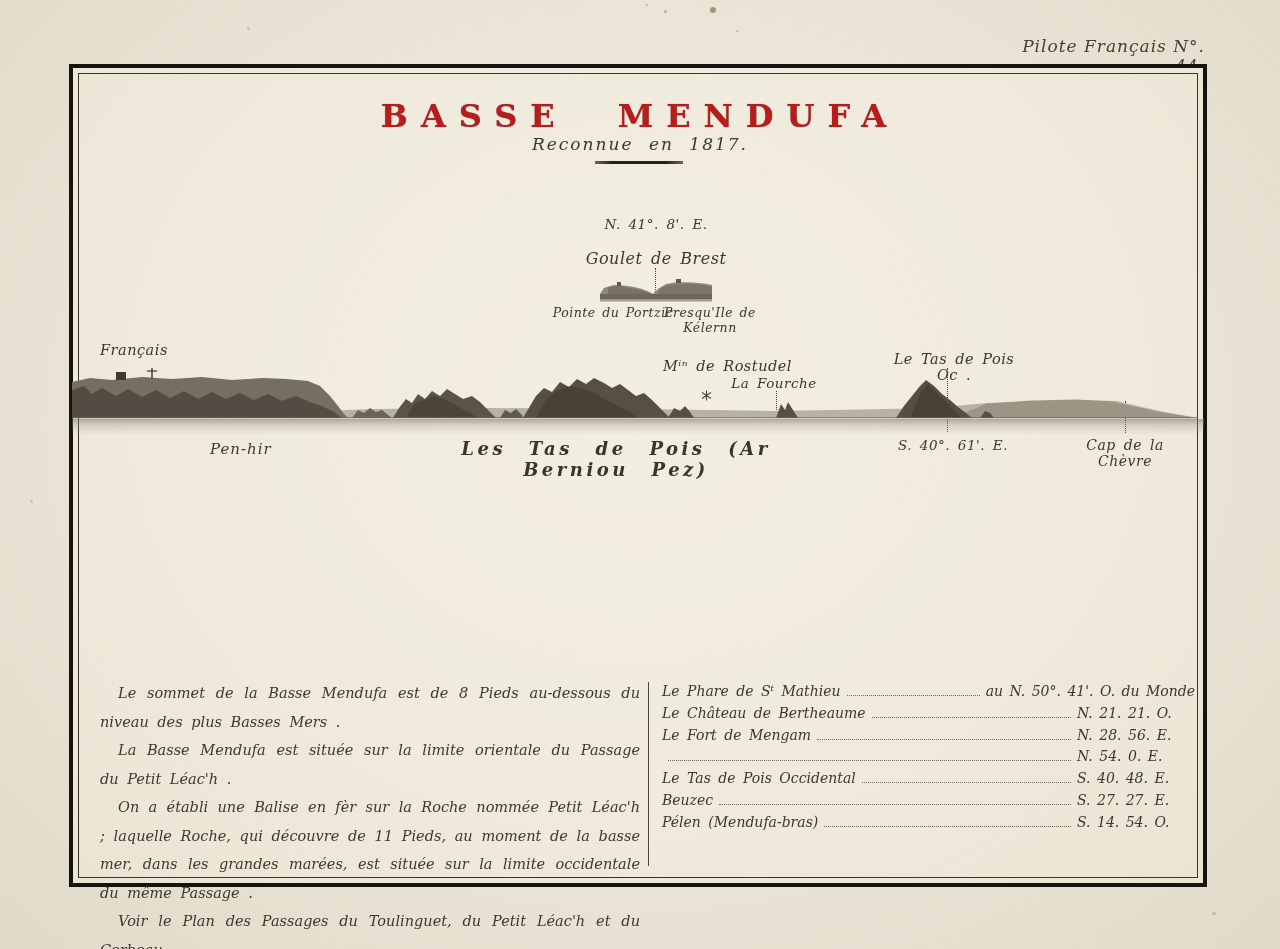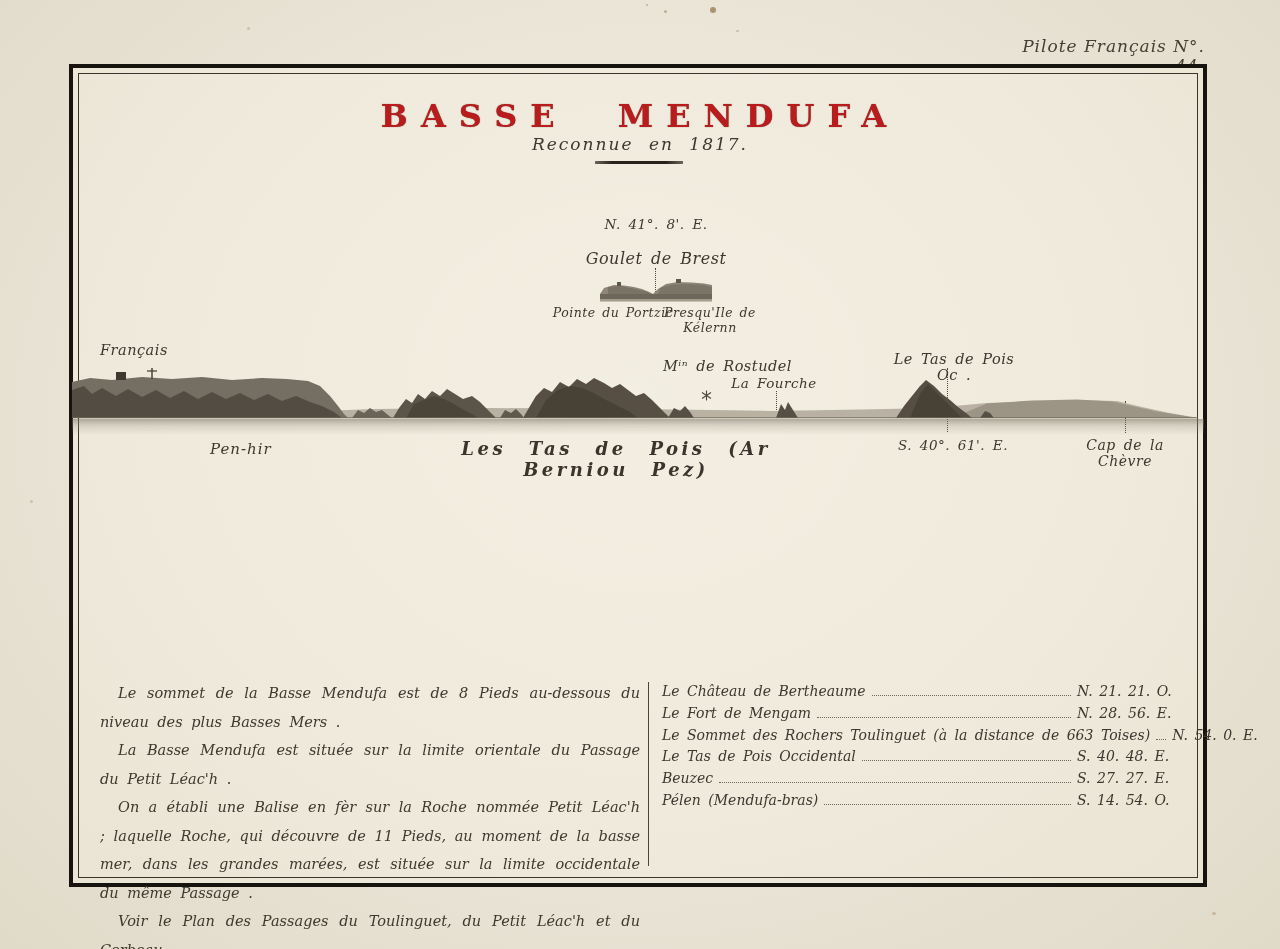--- a/index.html
+++ b/index.html
@@ -146,31 +146,35 @@
   <p>La Basse Mendufa est située sur la limite orientale du Passage du Petit Léac'h .</p>
   <p>On a établi une Balise en fèr sur la Roche nommée Petit Léac'h ; laquelle Roche, qui découvre de 11 Pieds, au moment de la basse mer, dans les grandes marées, est située sur la limite occidentale du même Passage .</p>
   <p>Voir le Plan des Passages du Toulinguet, du Petit Léac'h et du Corbeau .</p>
 
 </div>
 
 <div class="abs divider" style="left:648px;top:682px;height:184px;"></div>
 
 <div class="abs survey" style="left:662px;top:681px;width:533px;">
   <div class="srow">
+    <span class="tgt">Le Phare de Sᵗ Mathieu</span>
+    <span class="leader"></span>
+    <span class="brg">au  N. 50°. 41'. O. du Monde</span>
+  </div>
+  <div class="srow">
     <span class="tgt">Le Château de Bertheaume</span>
     <span class="leader"></span>
     <span class="brg">N. 21. 21. O.</span>
   </div>
   <div class="srow">
     <span class="tgt">Le Fort de Mengam</span>
     <span class="leader"></span>
     <span class="brg">N. 28. 56. E.</span>
   </div>
   <div class="srow">
-    <span class="tgt">Le Sommet des Rochers Toulinguet (à la distance de 663 Toises)</span>
     <span class="leader"></span>
     <span class="brg">N. 54. 0. E.</span>
   </div>
   <div class="srow">
     <span class="tgt">Le Tas de Pois Occidental</span>
     <span class="leader"></span>
     <span class="brg">S. 40. 48. E.</span>
   </div>
   <div class="srow">
     <span class="tgt">Beuzec</span>

